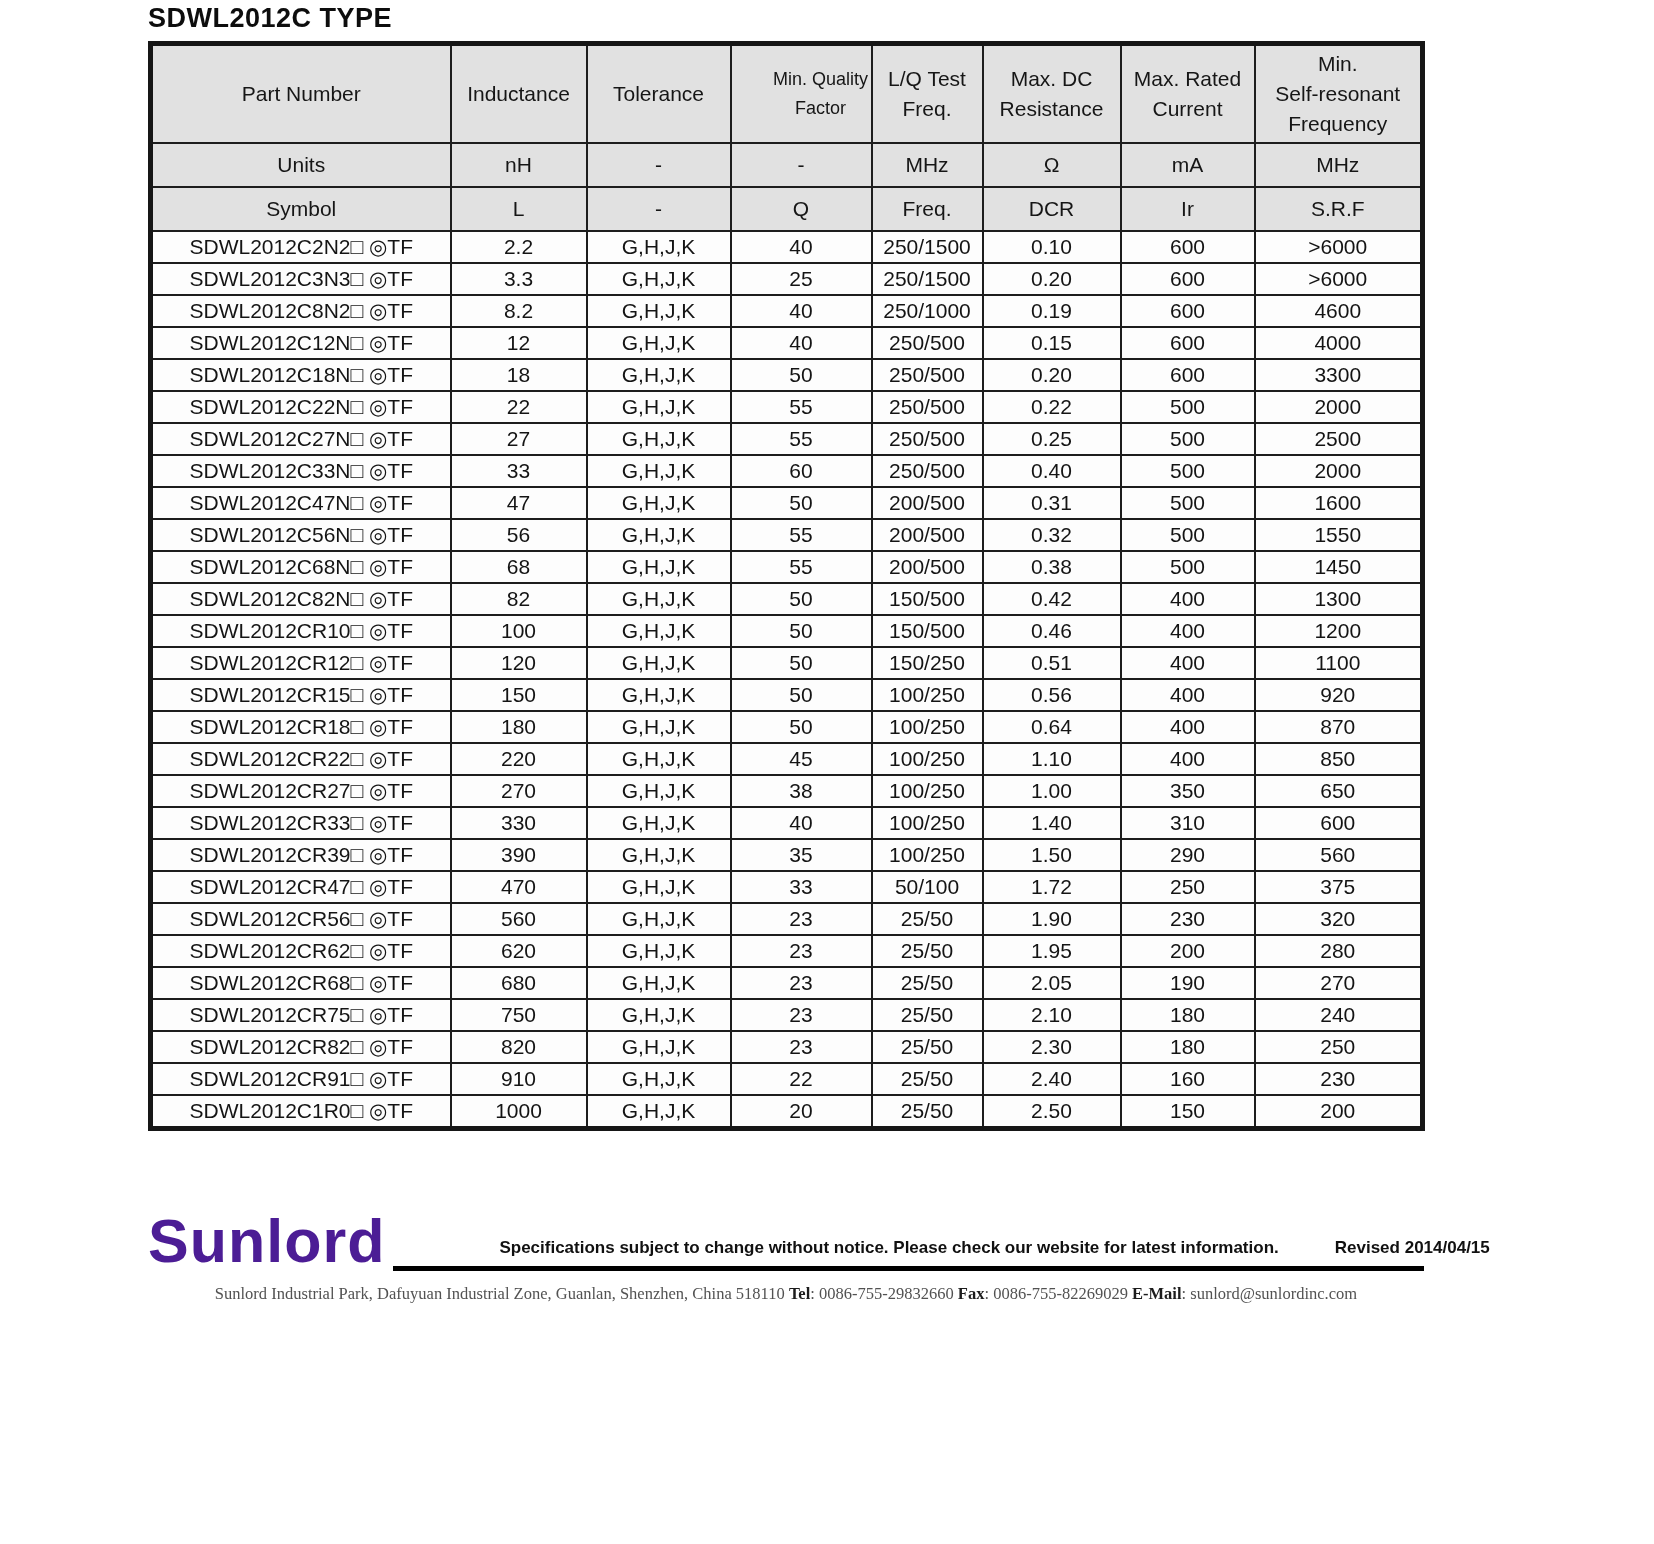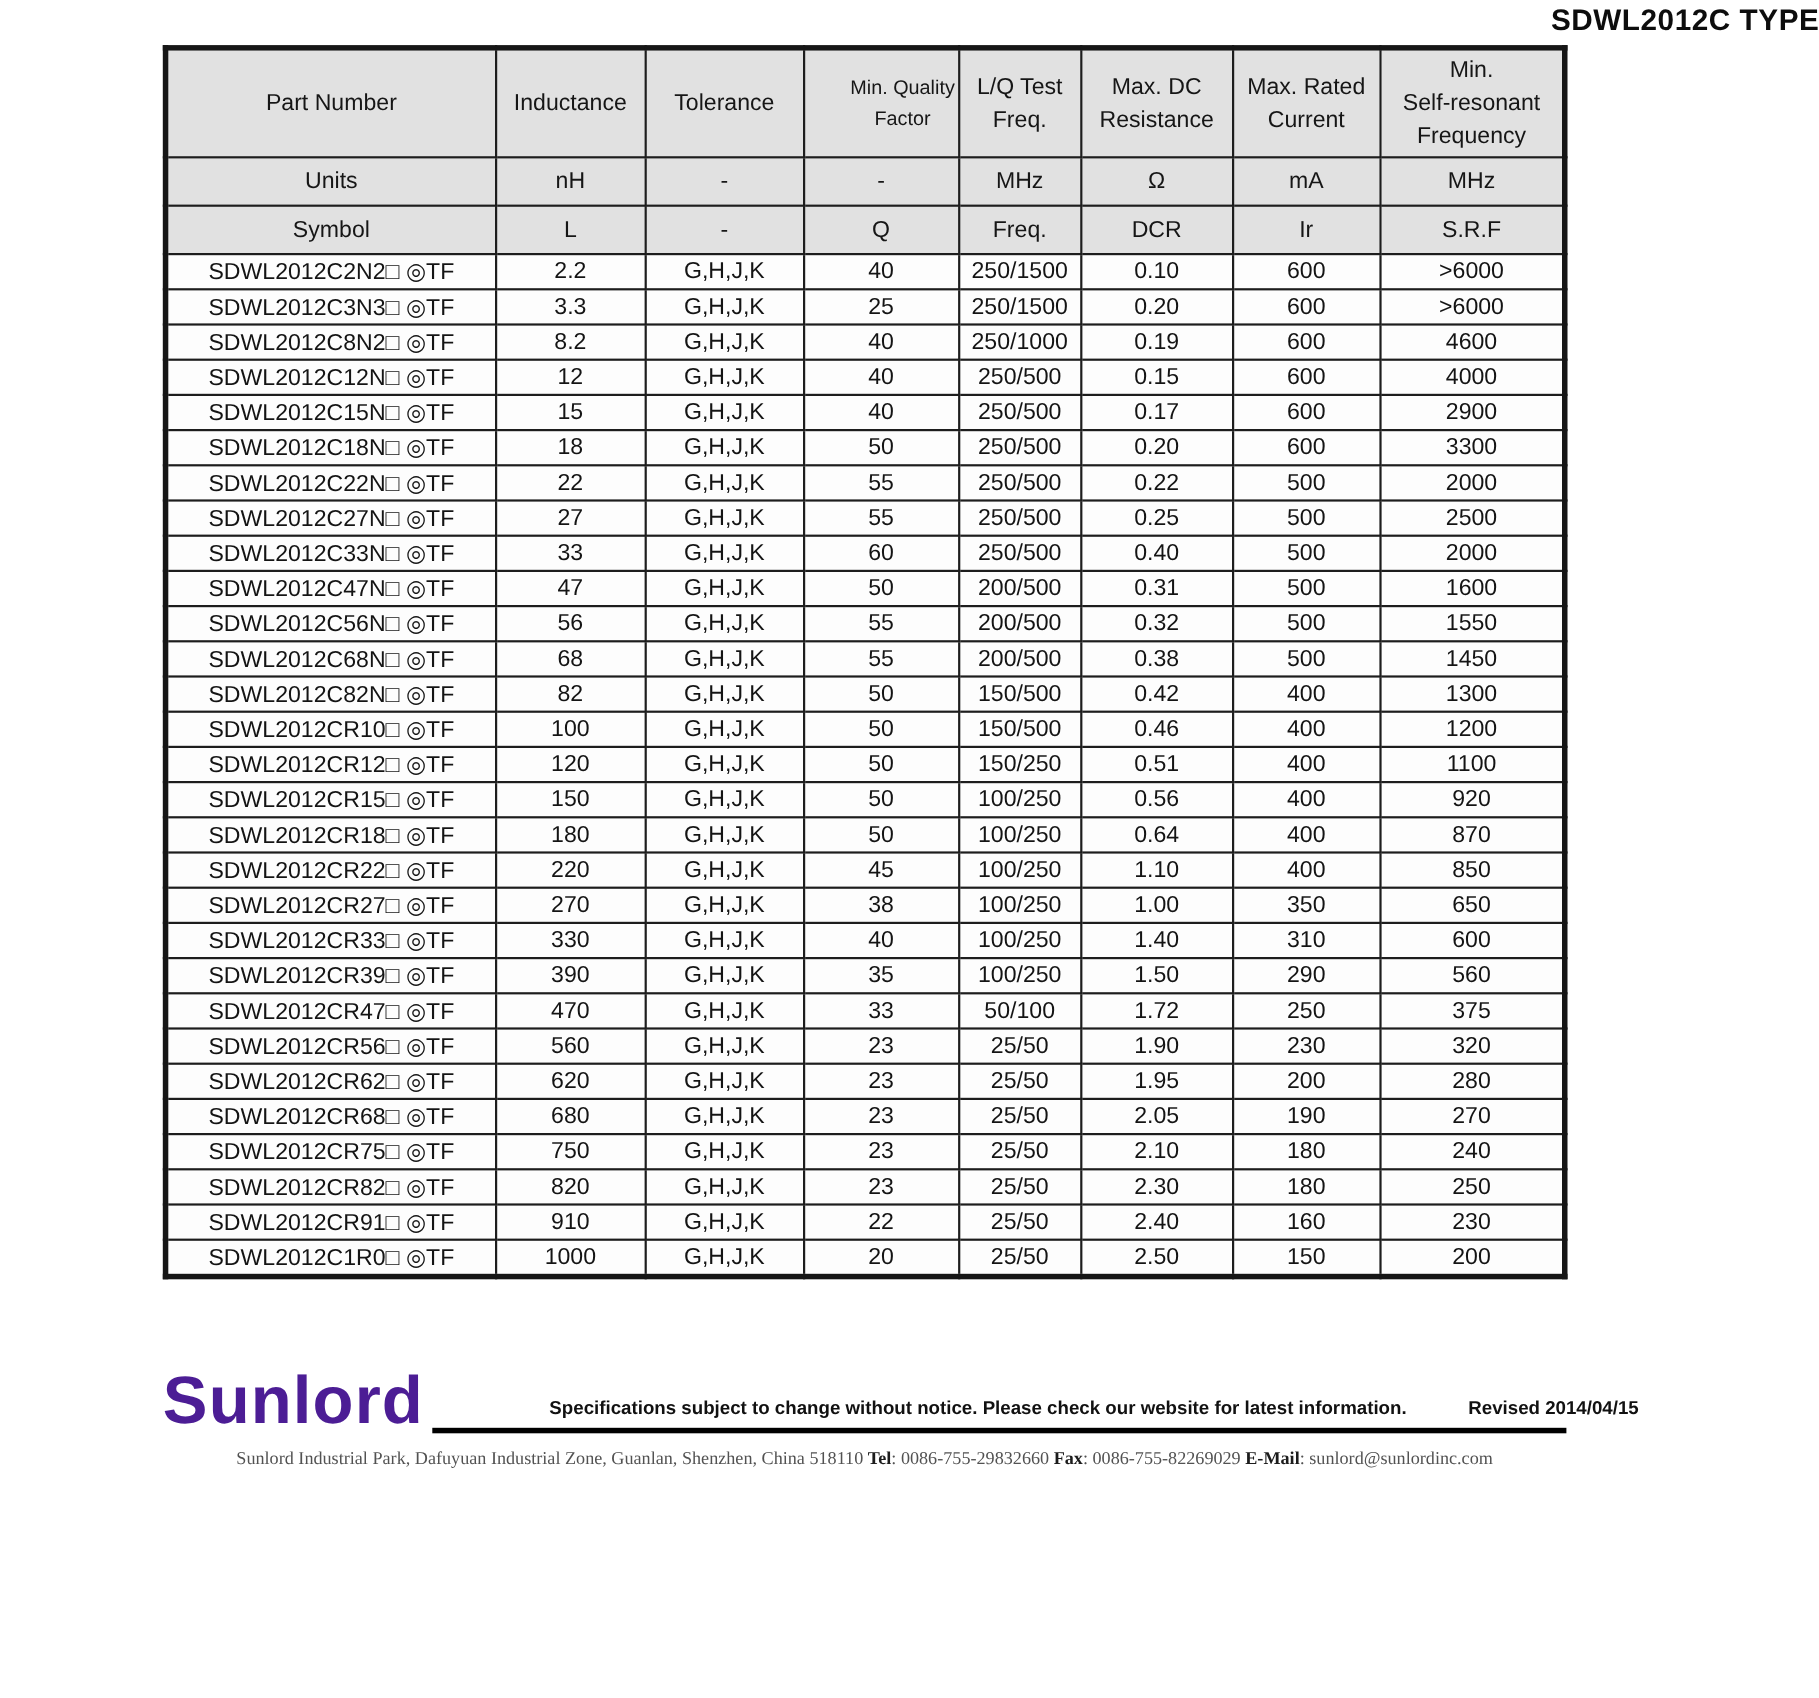--- a/index.html
+++ b/index.html
@@ -11,21 +11,20 @@
     -webkit-font-smoothing:antialiased;
   }
   .page { padding:3px 0 0 148px; }
 
   .title {
     font-size:27px;
     font-weight:bold;
     margin:0 0 7px 0;
     letter-spacing:0.5px;
     color:#0d0d0d;
-    text-align:right;
   }
 
   table.spec {
     border-collapse:collapse;
     width:1276px;
     table-layout:fixed;
     border:5px solid #161616;
   }
   .spec th, .spec td {
     border:2px solid #1d1d1d;
@@ -179,30 +178,20 @@
           <td class="pn">SDWL2012C12N□ ◎TF</td>
           <td>12</td>
           <td>G,H,J,K</td>
           <td>40</td>
           <td>250/500</td>
           <td>0.15</td>
           <td>600</td>
           <td>4000</td>
         </tr>
         <tr>
-          <td class="pn">SDWL2012C15N□ ◎TF</td>
-          <td>15</td>
-          <td>G,H,J,K</td>
-          <td>40</td>
-          <td>250/500</td>
-          <td>0.17</td>
-          <td>600</td>
-          <td>2900</td>
-        </tr>
-        <tr>
           <td class="pn">SDWL2012C18N□ ◎TF</td>
           <td>18</td>
           <td>G,H,J,K</td>
           <td>50</td>
           <td>250/500</td>
           <td>0.20</td>
           <td>600</td>
           <td>3300</td>
         </tr>
         <tr>

